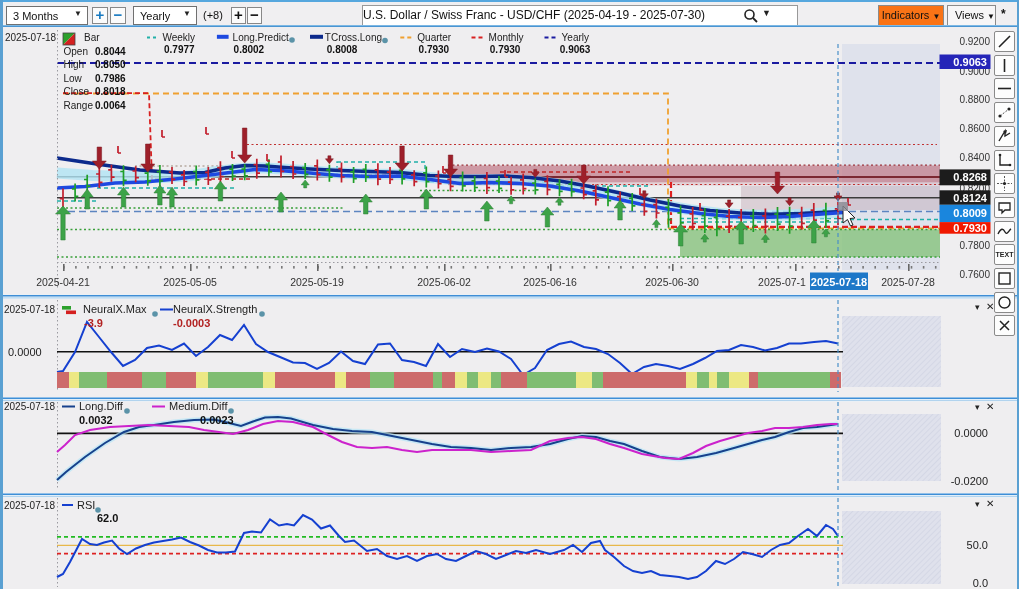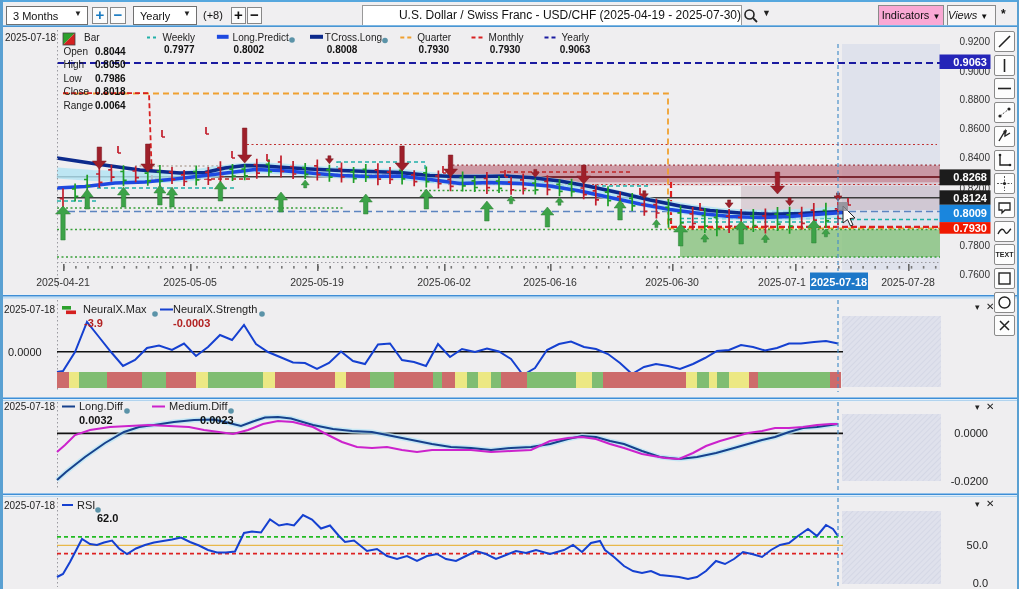--- a/index.html
+++ b/index.html
@@ -411,28 +411,28 @@
       </div>
       <div style="position:absolute;left:92px;top:5px;width:16px;height:17px;background:#fbfbfb;border:1px solid #888;box-sizing:border-box;text-align:center;font-family:'Liberation Sans',sans-serif;font-size:15px;font-weight:bold;color:#1779c0;line-height:14px;">+</div>
       <div style="position:absolute;left:110px;top:5px;width:16px;height:17px;background:#fbfbfb;border:1px solid #888;box-sizing:border-box;text-align:center;font-family:'Liberation Sans',sans-serif;font-size:15px;font-weight:bold;color:#1779c0;line-height:14px;">−</div>
       <div style="position:absolute;left:133px;top:4px;width:64px;height:19px;background:#fff;border:1px solid #707070;box-sizing:border-box;font-family:'Liberation Sans',sans-serif;font-size:11px;color:#111;">
         <span style="position:absolute;left:6px;top:2.5px;">Yearly</span>
         <span style="position:absolute;right:5px;top:2px;font-size:8px;color:#222;">▼</span>
       </div>
       <span style="position:absolute;left:203px;top:7px;font-family:'Liberation Sans',sans-serif;font-size:11px;color:#111;">(+8)</span>
       <div style="position:absolute;left:231px;top:5px;width:15px;height:17px;background:#fbfbfb;border:1px solid #888;box-sizing:border-box;text-align:center;font-family:'Liberation Sans',sans-serif;font-size:15px;font-weight:bold;color:#111;line-height:14px;">+</div>
       <div style="position:absolute;left:247px;top:5px;width:15px;height:17px;background:#fbfbfb;border:1px solid #888;box-sizing:border-box;text-align:center;font-family:'Liberation Sans',sans-serif;font-size:15px;font-weight:bold;color:#111;line-height:14px;">−</div>
-      <div style="position:absolute;left:362px;top:3px;width:380px;height:21px;background:#fff;border:1px solid #999;box-sizing:border-box;font-family:'Liberation Sans',sans-serif;font-size:12px;color:#111;text-align:right;line-height:19px;">U.S. Dollar / Swiss Franc - USD/CHF (2025-04-19 - 2025-07-30)</div>
+      <div style="position:absolute;left:362px;top:3px;width:436px;height:21px;background:#fff;border:1px solid #999;box-sizing:border-box;font-family:'Liberation Sans',sans-serif;font-size:12px;color:#111;text-align:left;line-height:19px;">U.S. Dollar / Swiss Franc - USD/CHF (2025-04-19 - 2025-07-30)</div>
       <svg style="position:absolute;left:743px;top:6px;" width="16" height="16" viewBox="0 0 16 16">
         <circle cx="6.5" cy="6.5" r="4.5" fill="none" stroke="#222" stroke-width="1.6"></circle>
         <line x1="10" y1="10" x2="14" y2="14" stroke="#222" stroke-width="1.8"></line>
       </svg>
       <span style="position:absolute;left:762px;top:6px;font-family:'Liberation Sans',sans-serif;font-size:9px;color:#222;">▼</span>
-      <div style="position:absolute;left:878px;top:3px;width:66px;height:21px;background:#f9a8d4;border:1px solid #8a8a8a;box-sizing:border-box;font-family:'Liberation Sans',sans-serif;font-size:11px;color:#111;text-align:center;line-height:19px;">Indicators <span style="font-size:8px;">▼</span></div>
-      <div style="position:absolute;left:947px;top:3px;width:49px;height:21px;background:#f7f6f7;border:1px solid #8a8a8a;box-sizing:border-box;font-family:'Liberation Sans',sans-serif;font-size:11px;color:#111;text-align:left;line-height:19px;font-style:italic;">Views <span style="font-size:8px;">▼</span></div>
+      <div style="position:absolute;left:878px;top:3px;width:66px;height:21px;background:#f97316;border:1px solid #8a8a8a;box-sizing:border-box;font-family:'Liberation Sans',sans-serif;font-size:11px;color:#111;text-align:center;line-height:19px;">Indicators <span style="font-size:8px;">▼</span></div>
+      <div style="position:absolute;left:947px;top:3px;width:49px;height:21px;background:#f7f6f7;border:1px solid #8a8a8a;box-sizing:border-box;font-family:'Liberation Sans',sans-serif;font-size:11px;color:#111;text-align:right;line-height:19px;">Views <span style="font-size:8px;">▼</span></div>
       <span style="position:absolute;left:1001px;top:5px;font-family:'Liberation Sans',sans-serif;font-size:12px;color:#111;font-weight:bold;">*</span>
       <div style="position:absolute;left:0;bottom:0;width:1019px;height:2.5px;background:#7db8e4;border-bottom:1px solid #4a95d2;box-sizing:border-box;"></div>
     </div>
 <div style="position:absolute;left:994px;top:31px;width:21px;height:21px;background:#fdfdfd;border:1px solid #8a8a8a;border-radius:2px;box-sizing:border-box;">
       <svg width="19" height="19" viewBox="0 0 19 19" style="display:block">
         <line x1="4" y1="15" x2="15" y2="4" stroke="#222" stroke-width="1.6"></line>
       </svg>
     </div>
     <div style="position:absolute;left:994px;top:54.7px;width:21px;height:21px;background:#fdfdfd;border:1px solid #8a8a8a;border-radius:2px;box-sizing:border-box;">
       <svg width="19" height="19" viewBox="0 0 19 19" style="display:block">

